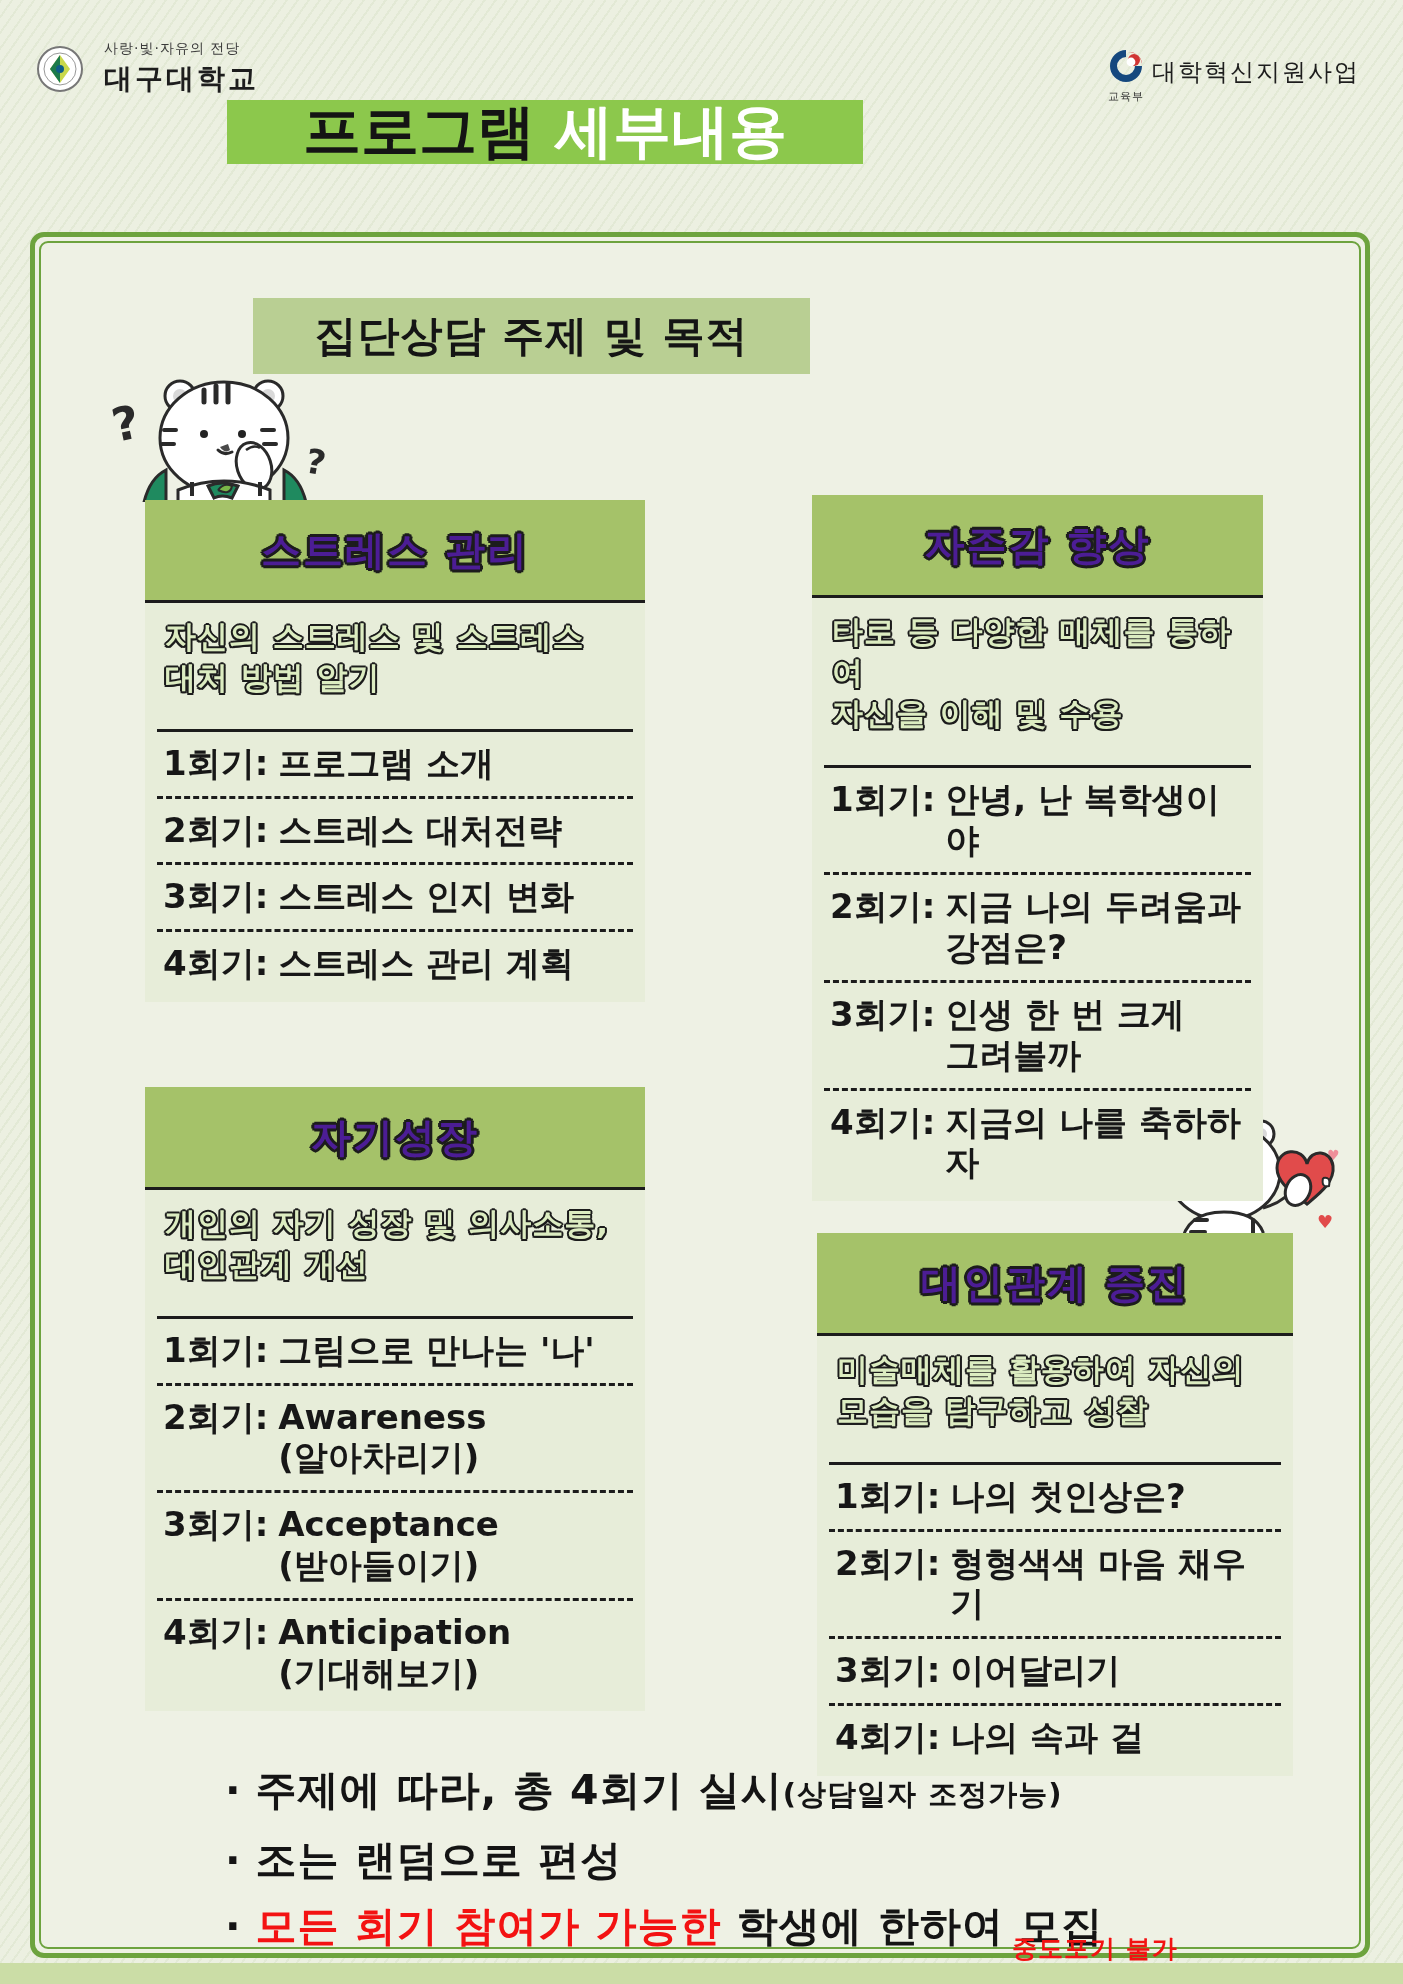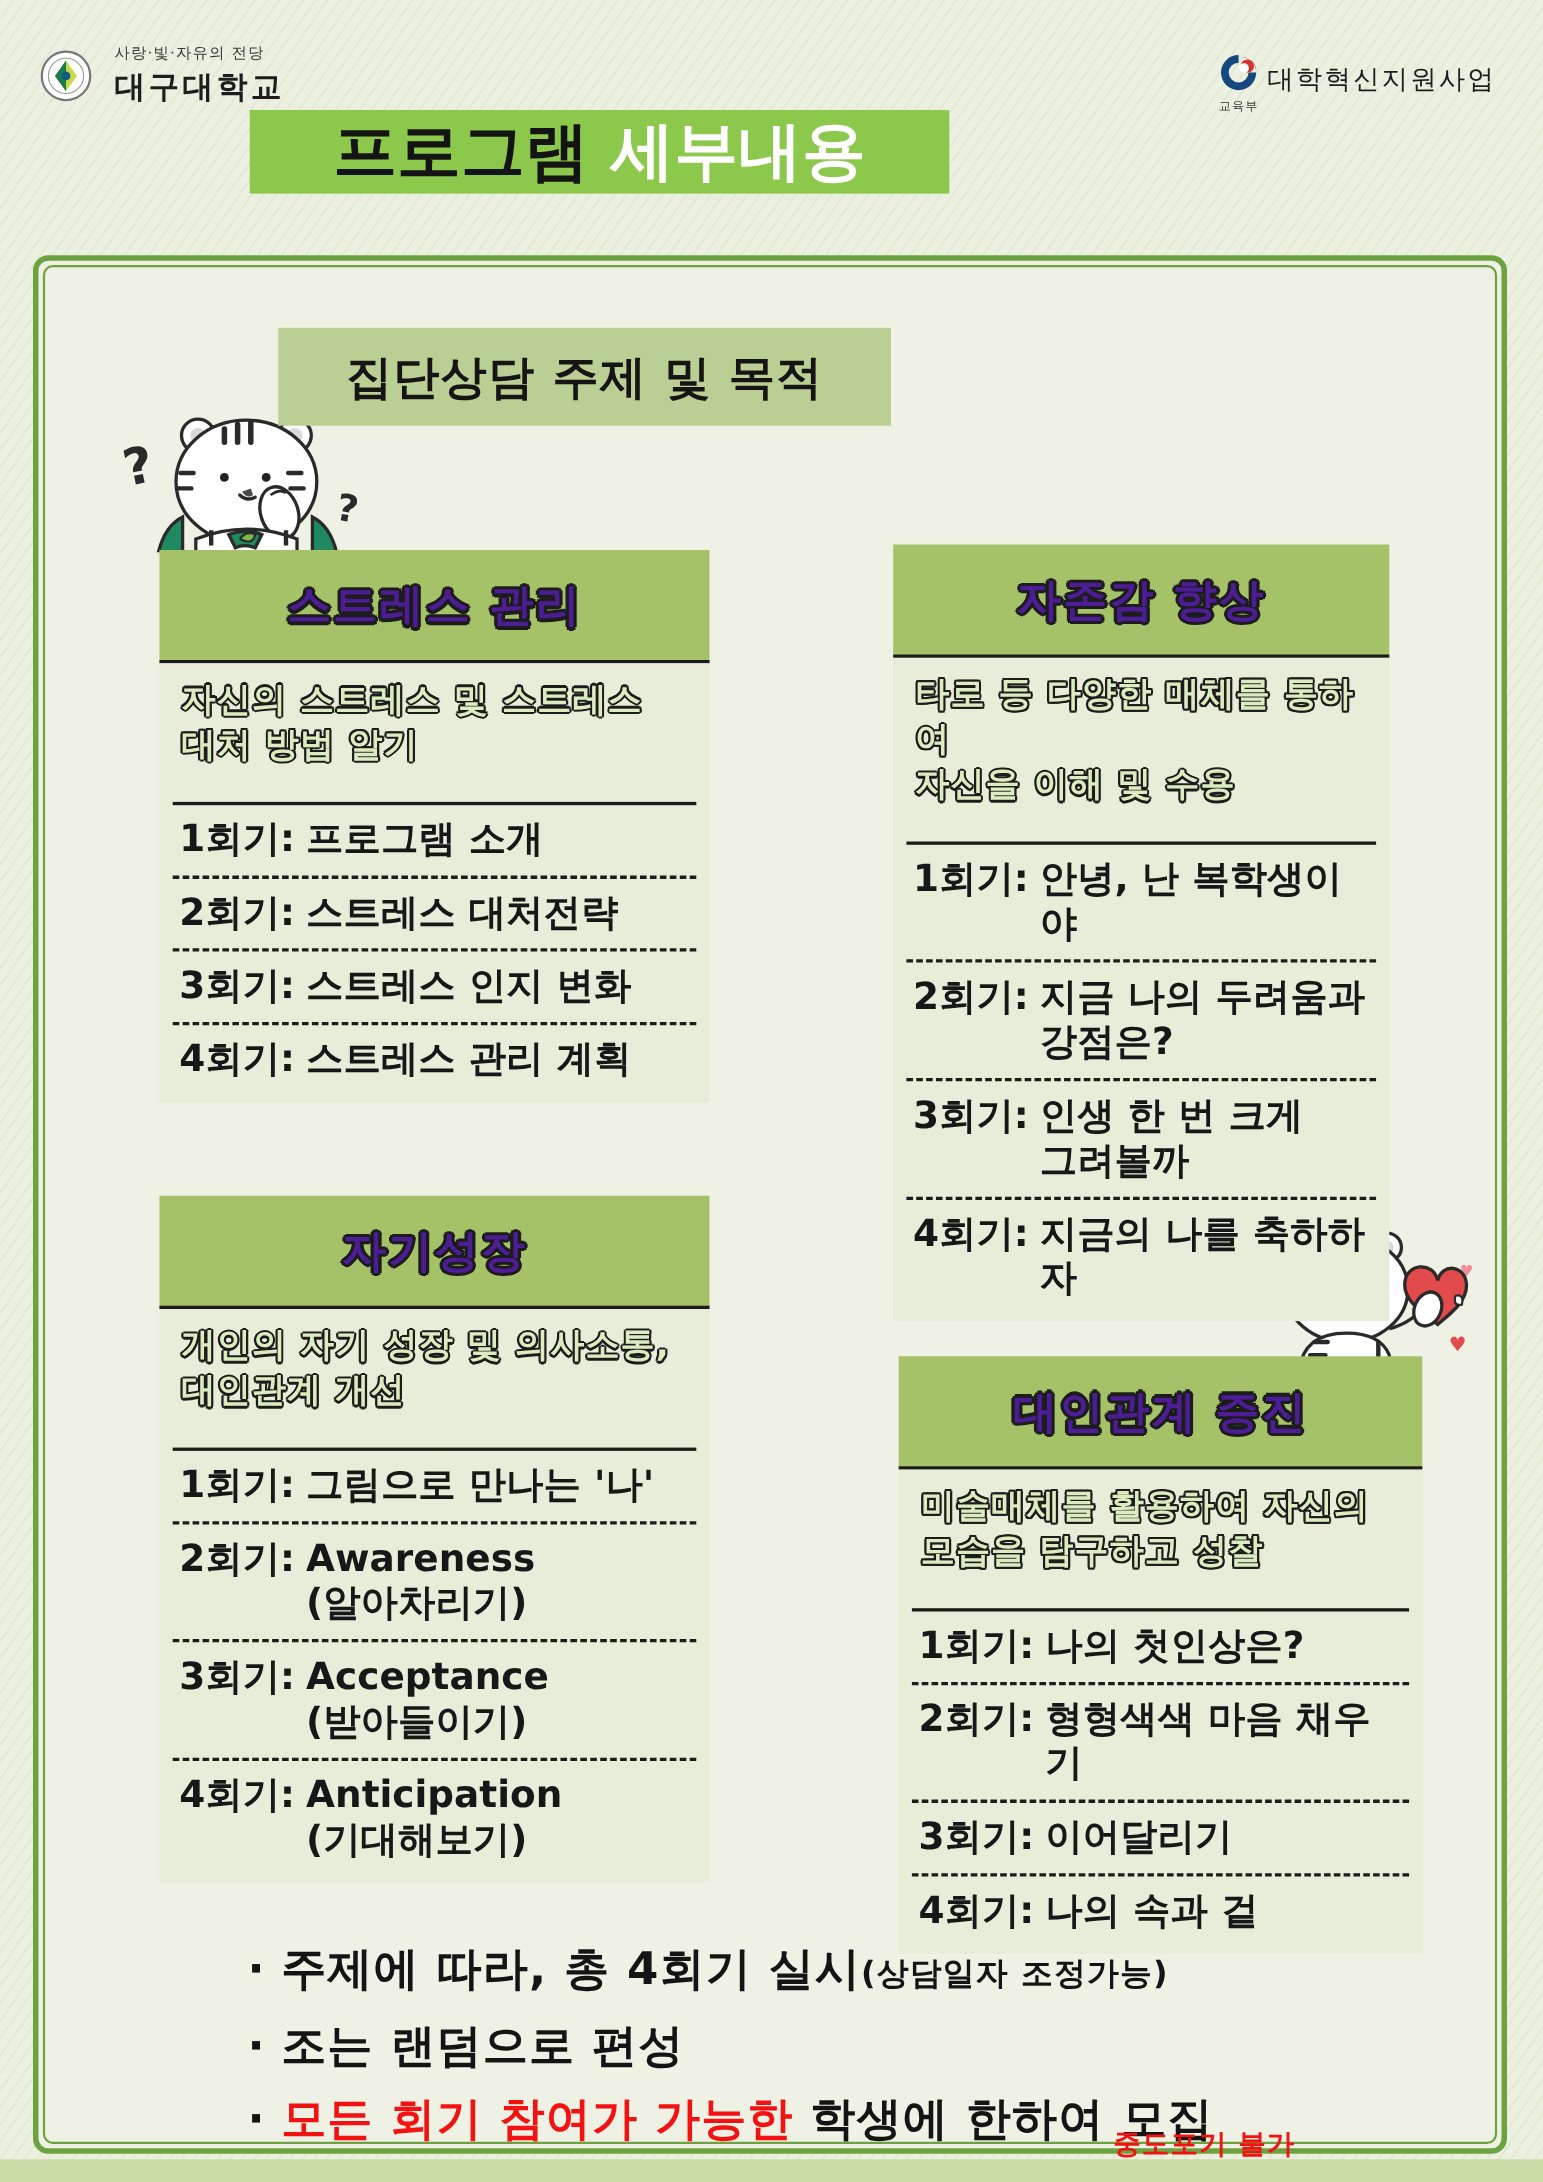--- a/index.html
+++ b/index.html
@@ -18,38 +18,38 @@
   .uni { position:absolute; left:36px; top:40px; display:flex; align-items:center; gap:20px; z-index:3; }
   .uni-text .tagline { font-size:14px; color:#3a3a3a; letter-spacing:1px; margin-bottom:2px; }
   .uni-text .uname   { font-size:28px; font-weight:800; color:#1d1d1d; letter-spacing:3px; }
 
   .ministry { position:absolute; left:1104px; top:48px; width:44px; text-align:center; z-index:3; }
   .ministry .mlabel { font-size:11px; color:#333; margin-top:1px; letter-spacing:1px; }
   .ministry-program { position:absolute; left:1152px; top:56px; font-size:24px; color:#1d1d1d; letter-spacing:2px; z-index:3; }
 
   
   .title-banner {
-    position:absolute; left:227px; top:100px; width:636px; height:76px;
+    position:absolute; left:227px; top:100px; width:636px; height:64px;
     background:#8cc84c; display:flex; align-items:center; justify-content:center; gap:20px;
     font-size:58px; font-weight:800; z-index:3;
   }
   .title-black { color:#141414; }
   .title-white { color:#ffffff; }
 
   
   .frame {
     position:absolute; left:30px; top:232px; width:1340px; height:1726px;
     border:5px solid #6da33e; border-radius:14px; background:#eef1e4; z-index:1;
   }
   .frame::before { content:""; position:absolute; inset:4px; border:2px solid #6da33e; border-radius:9px; }
   .bottom-strip { position:absolute; left:0; top:1963px; width:1403px; height:21px; background:#cbdda6; z-index:0; }
 
   
   .subtitle-banner {
-    position:absolute; left:253px; top:298px; width:557px; height:89px;
+    position:absolute; left:253px; top:298px; width:557px; height:76px;
     background:#b9cf93; display:flex; align-items:center; justify-content:center;
     font-size:42px; font-weight:800; color:#151515; z-index:2; letter-spacing:1px;
   }
 
   
   .outline3 { text-shadow:3px 0 #1c1c1c,-3px 0 #1c1c1c,0 3px #1c1c1c,0 -3px #1c1c1c,2px 2px #1c1c1c,-2px 2px #1c1c1c,2px -2px #1c1c1c,-2px -2px #1c1c1c; }
   .outline2 { text-shadow:2px 0 #1c1c1c,-2px 0 #1c1c1c,0 2px #1c1c1c,0 -2px #1c1c1c,1.5px 1.5px #1c1c1c,-1.5px 1.5px #1c1c1c,1.5px -1.5px #1c1c1c,-1.5px -1.5px #1c1c1c; }
 
   
   .card { position:absolute; z-index:2; }

